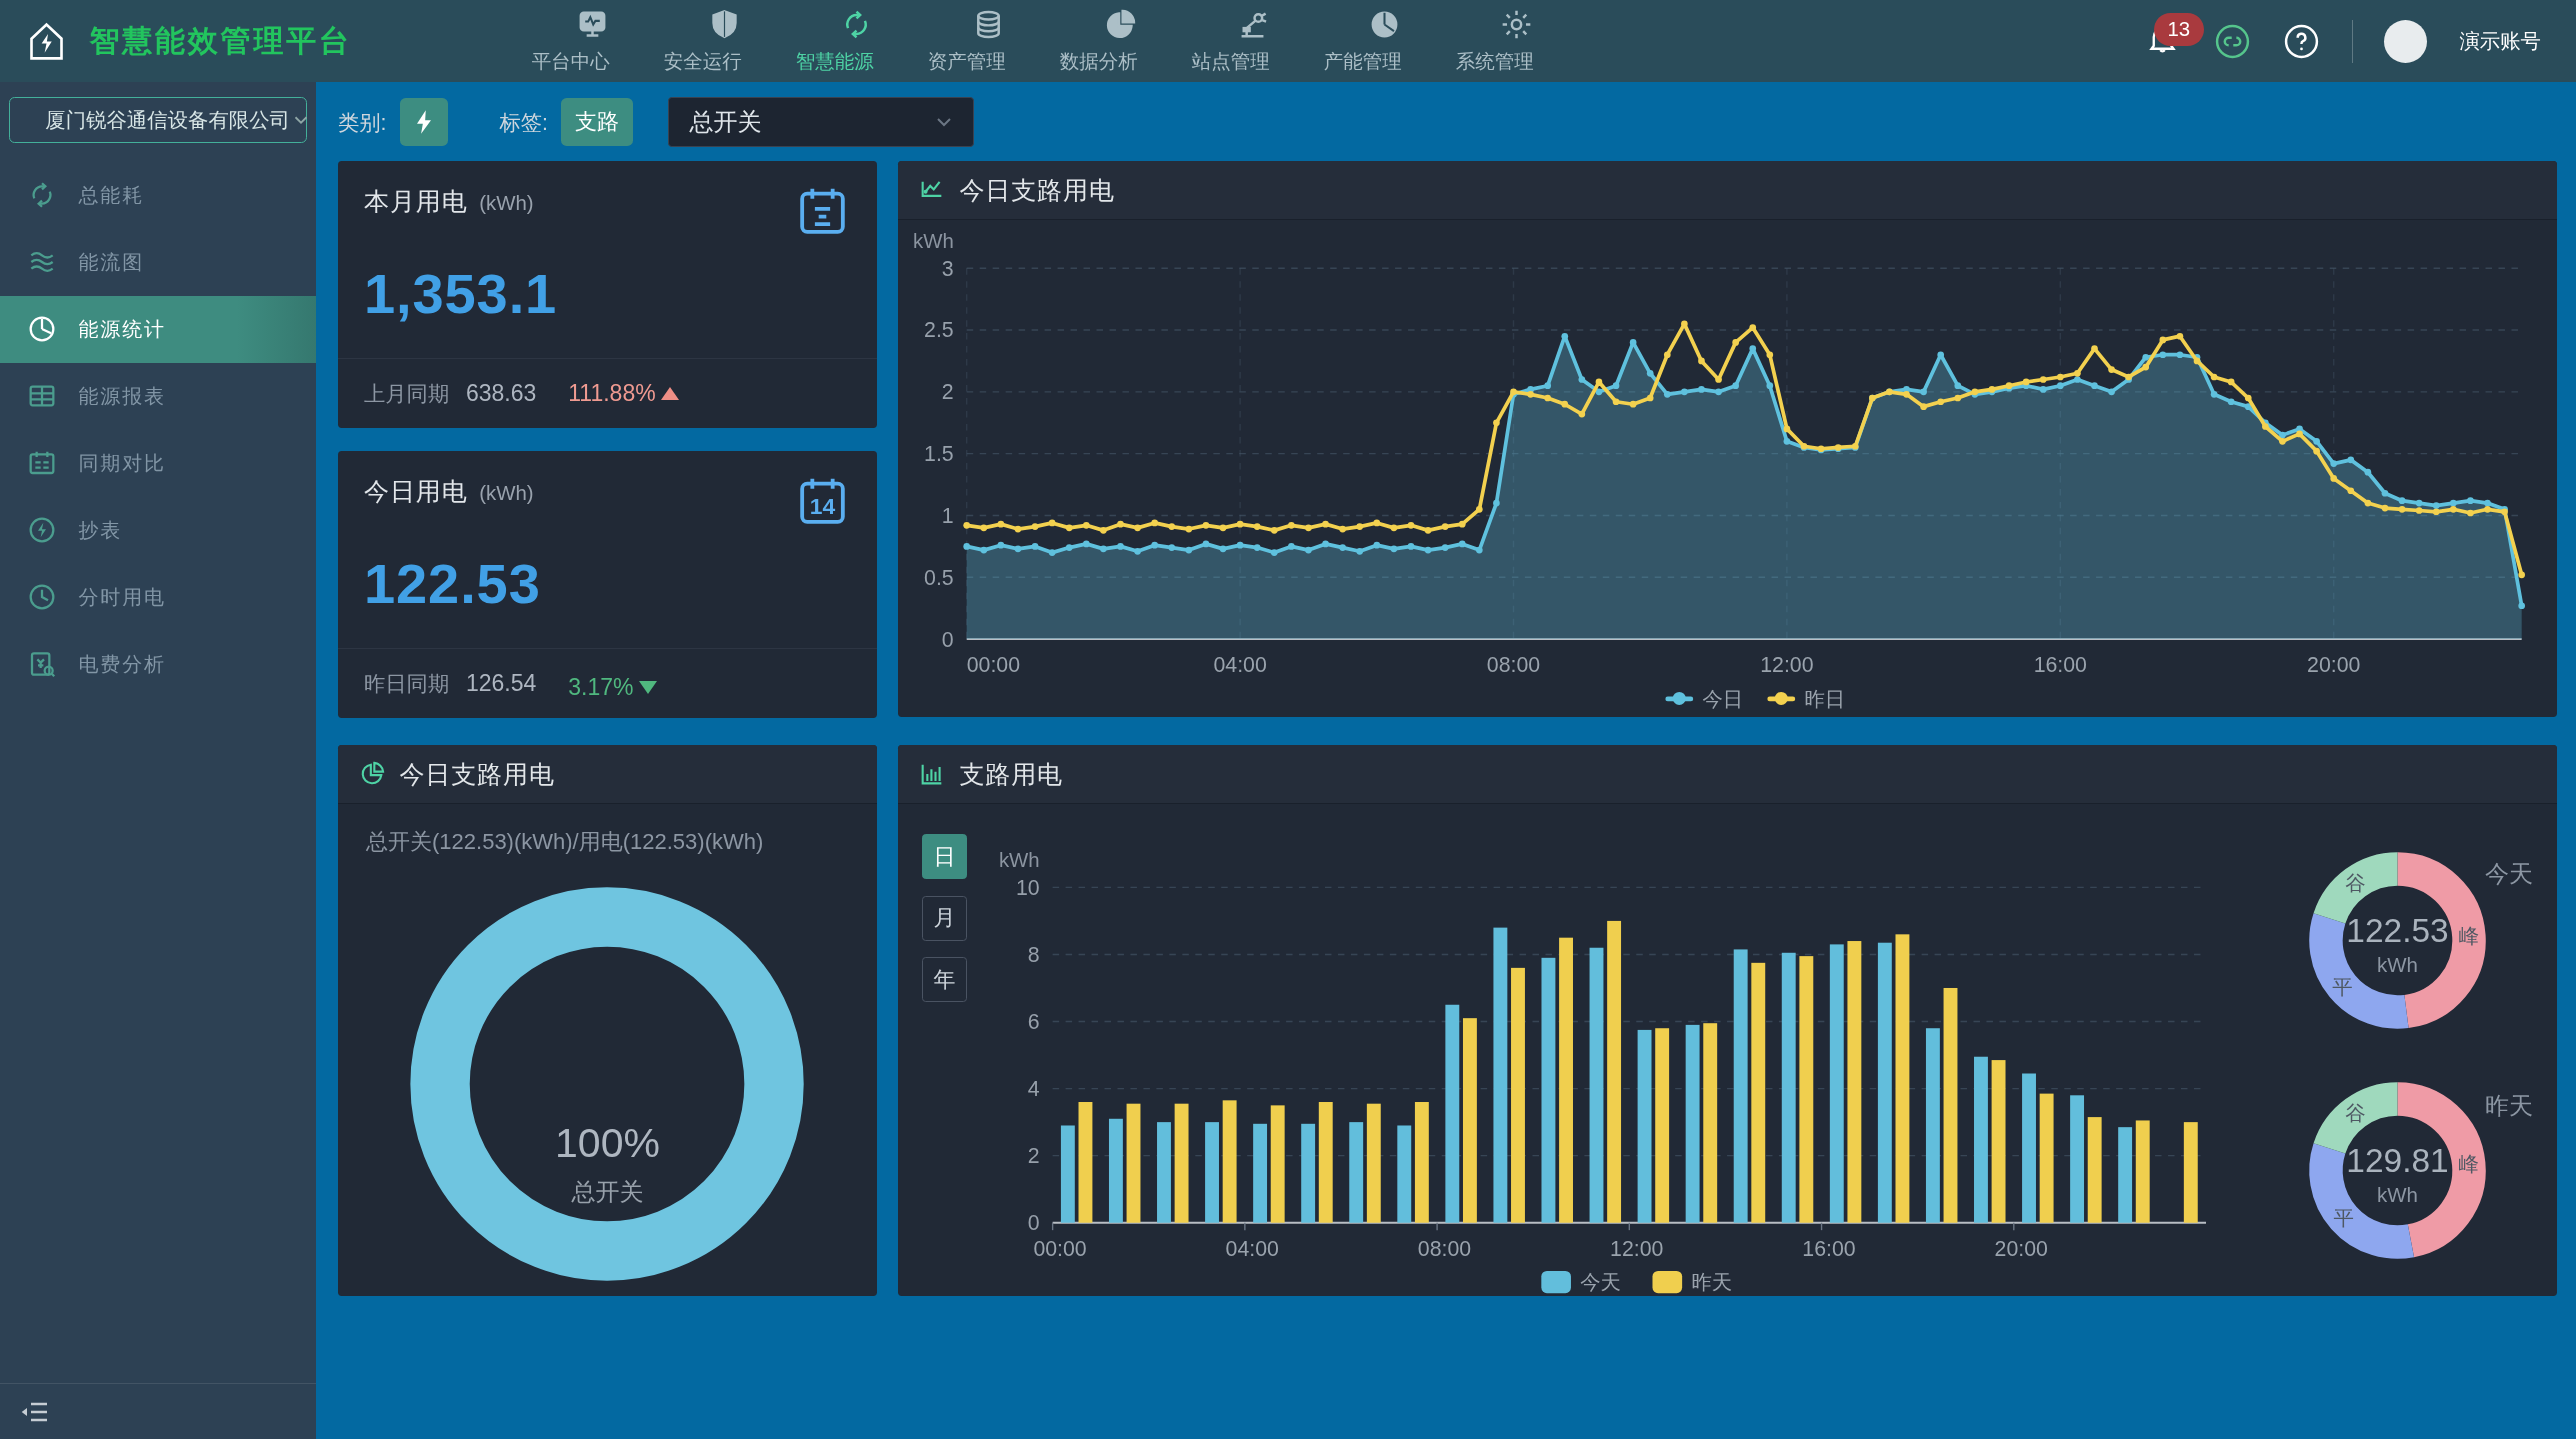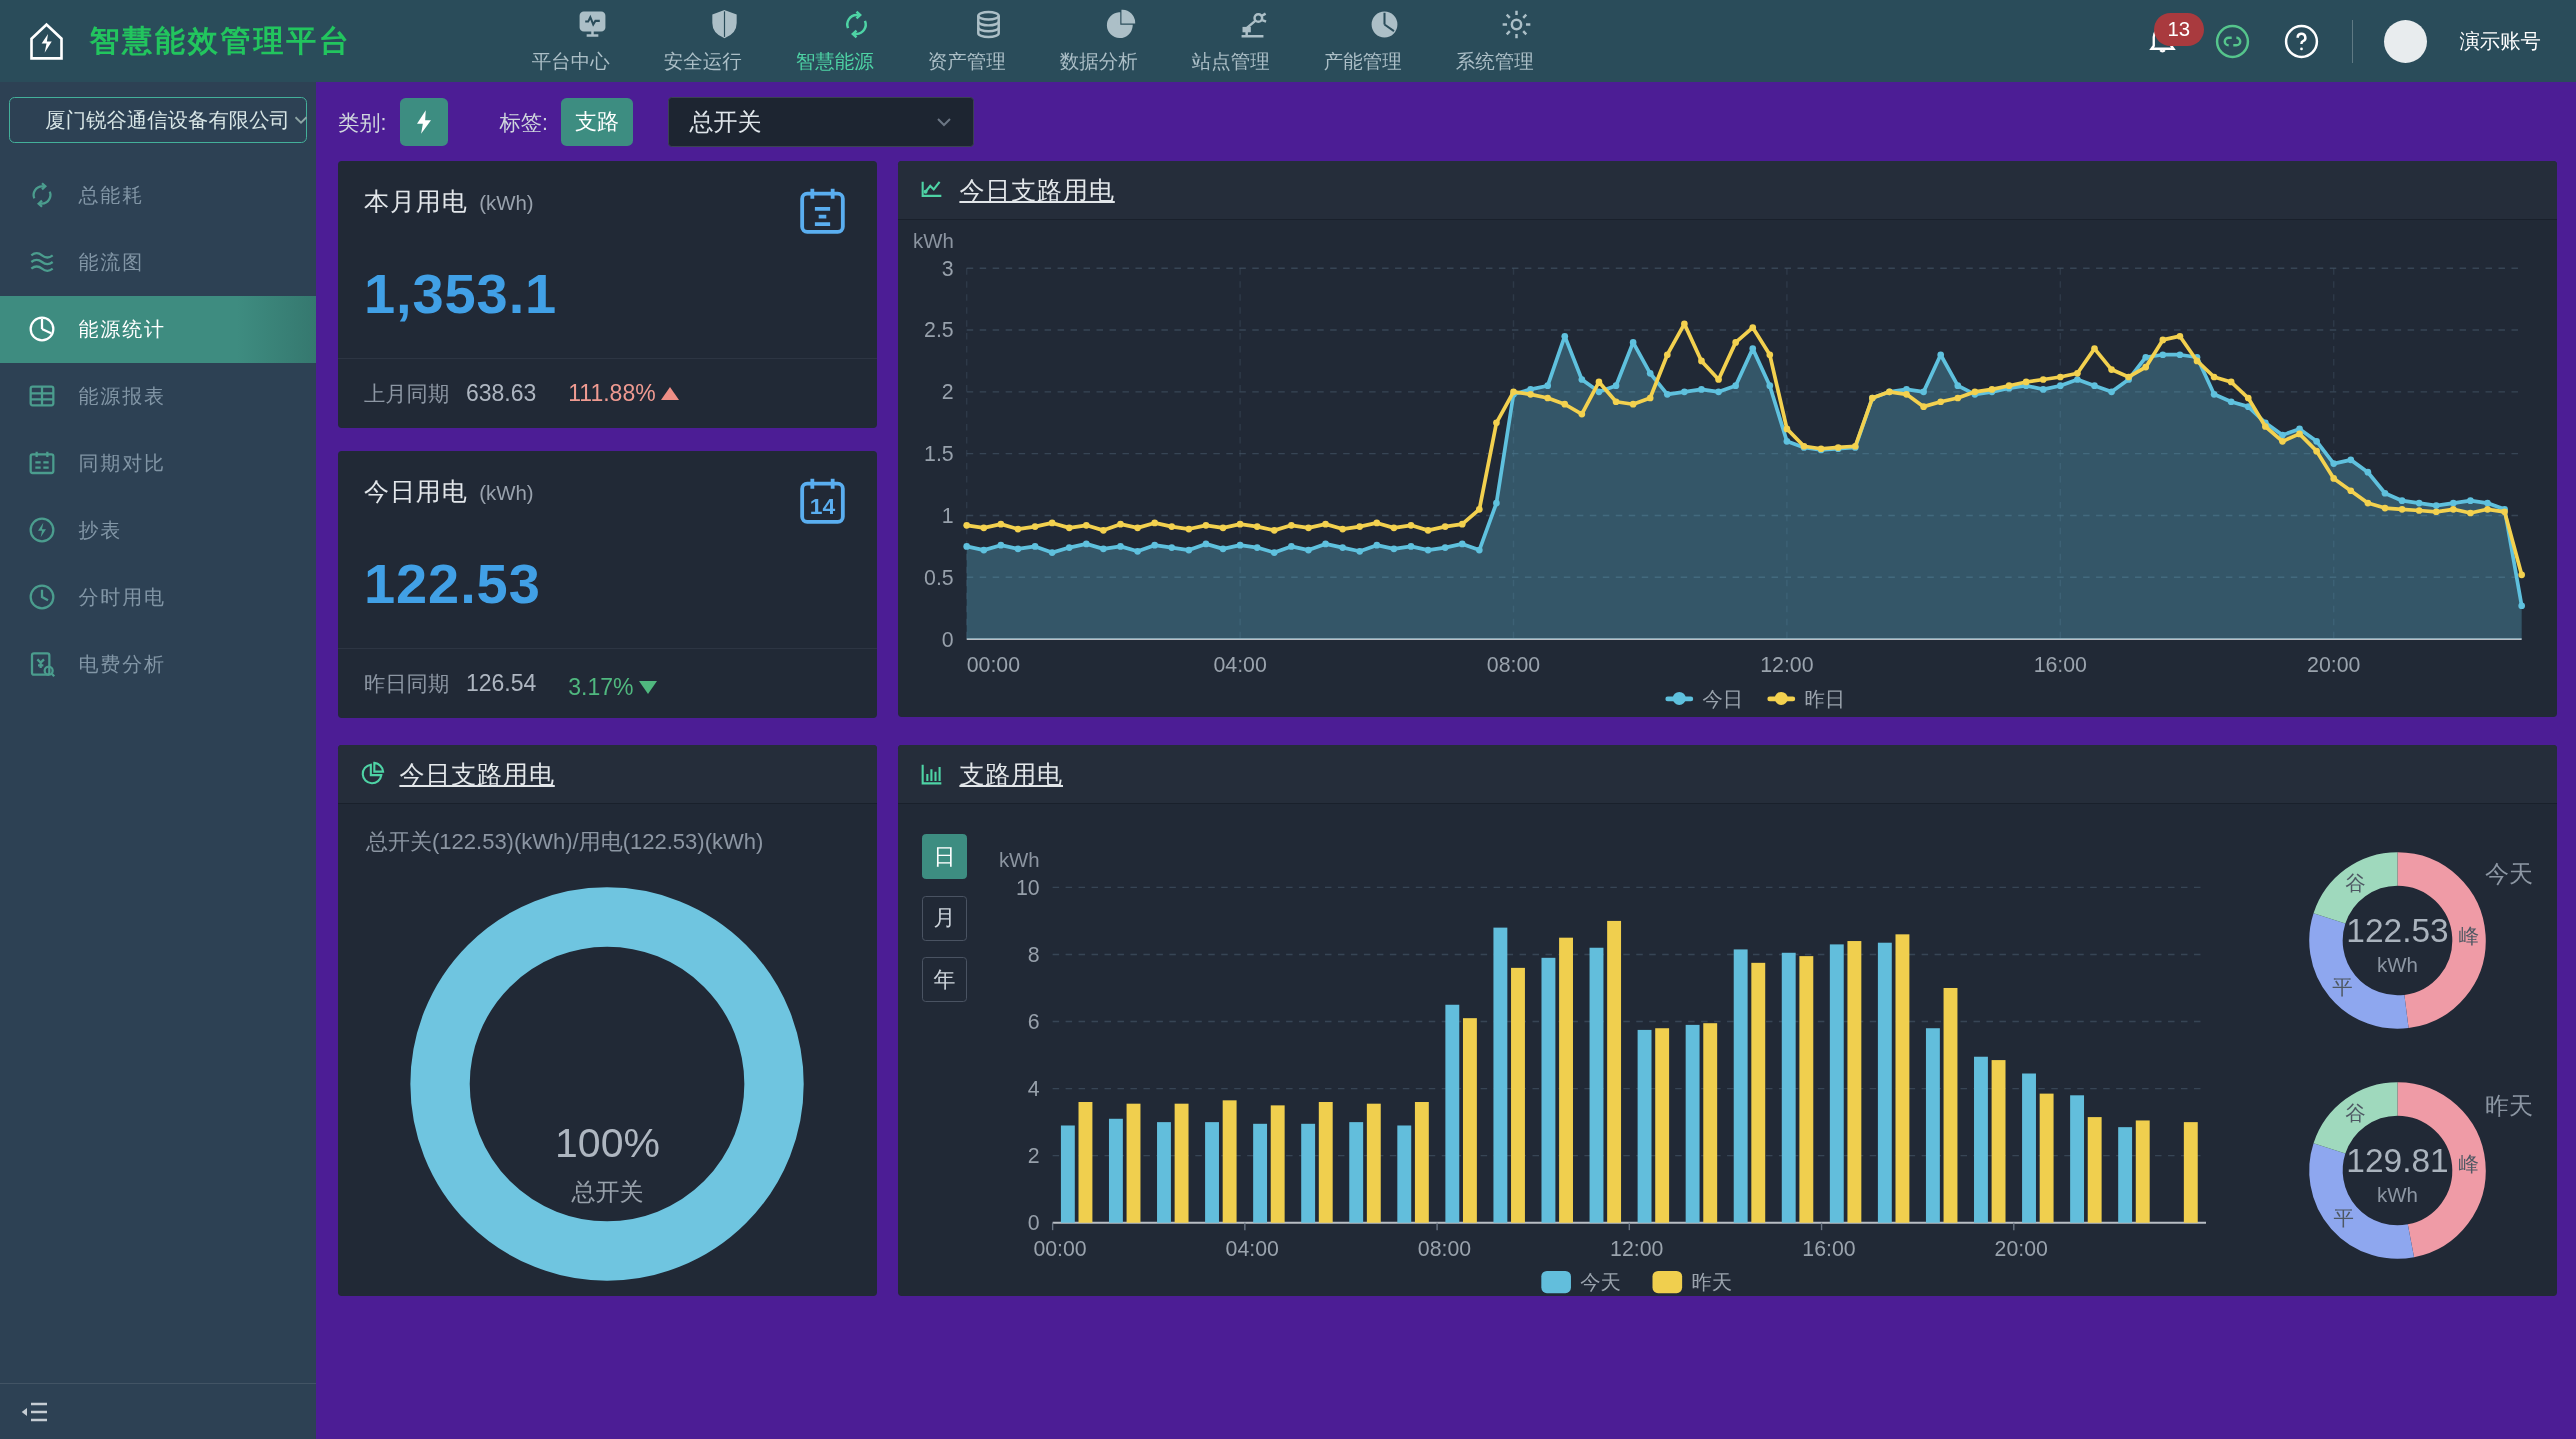--- a/index.html
+++ b/index.html
@@ -33,34 +33,34 @@
   .side-menu { list-style:none; }
   .side-item { height:67px; display:flex; align-items:center; color:#8296a6; cursor:pointer; }
   .side-item .icon { width:32px; height:32px; margin-left:26px; color:#4b9d8e; }
   .side-label { font-size:20px; margin-left:20.4px; letter-spacing:1.9px; }
   .side-item.active { background:linear-gradient(90deg,#3e8c80 0%,#3e8c80 75%,#35786f 100%); color:#fff; }
   .side-item.active .icon { color:#fff; }
   .sidebar-footer { position:absolute; bottom:0; left:0; width:100%; height:57px; border-top:0.9px solid rgba(255,255,255,0.10); display:flex; align-items:center; }
   .collapse-btn { width:32px; height:32px; margin-left:18.5px; color:#c6cdd4; cursor:pointer; }
 
   
-  .main { position:absolute; left:316px; top:82px; width:2260px; height:1358px; background:#4c1d95; }
+  .main { position:absolute; left:316px; top:82px; width:2260px; height:1358px; background:#0369a1; }
   .filter-bar { position:absolute; left:22px; top:13px; height:54px; display:flex; align-items:center; }
   .filter-label { font-size:21.3px; color:#cfd6dd; margin-right:13px; }
   .sq-btn { width:48px; height:48px; background:#3d8d81; border:none; border-radius:5.6px; color:#fff; display:flex; align-items:center; justify-content:center; cursor:pointer; }
   .tag-btn { width:72px; height:48px; background:#3d8d81; border:none; border-radius:5.6px; color:#fff; font-size:22px; cursor:pointer; margin-right:35px; }
   .gap38 { width:52px; }
   .branch-select { width:306px; height:50px; background:#1d2531; border:0.9px solid #3a4250; border-radius:3.7px; display:flex; align-items:center; justify-content:space-between; padding:0 16.7px 0 20.4px; cursor:pointer; }
   .branch-select-value { font-size:24px; color:#dfe5ea; }
   .branch-select .icon { color:#6b7684; width:24px; height:24px; }
 
   .card { position:absolute; background:#212936; border-radius:3.7px; }
   .card-header { height:59px; background:#252d3a; border-bottom:0.9px solid #19202b; display:flex; align-items:center; padding-left:20.4px; border-radius:3.7px 3.7px 0 0; }
   .card-header .icon { width:28px; height:28px; color:#4ed3a5; margin-right:13px; }
-  .card-title { font-size:25px; color:#e3e7ea; letter-spacing:0.9px;text-decoration:underline; }
+  .card-title { font-size:25px; color:#e3e7ea; letter-spacing:0.9px; }
 
   
   .stat-card { padding:24px 26px 0 26px; }
   .stat-title { font-size:25px; color:#e2e6ea; letter-spacing:0.9px; }
   .stat-unit { font-size:20.4px; color:#99a2ad; margin-left:7.4px; }
   .stat-value { font-size:56px; font-weight:bold; color:#41a0e6; margin-top:43px; letter-spacing:0.9px; }
   .stat-icon { position:absolute; right:24px; top:20.4px; width:61px; height:61px; color:#5aaef0; }
   .stat-footer { position:absolute; left:0; bottom:0; width:100%; height:70px; border-top:0.9px solid #2d3543; display:flex; align-items:center; padding-left:26px; }
   .cmp-label { font-size:21.3px; color:#8c96a3; }
   .cmp-value { font-size:23px; color:#aeb6c1; margin-left:16.7px; }

